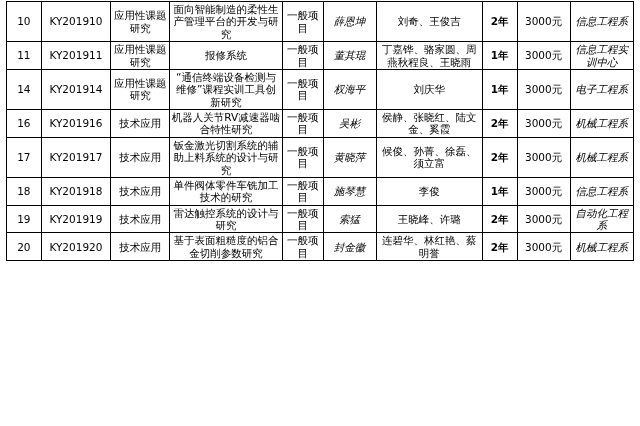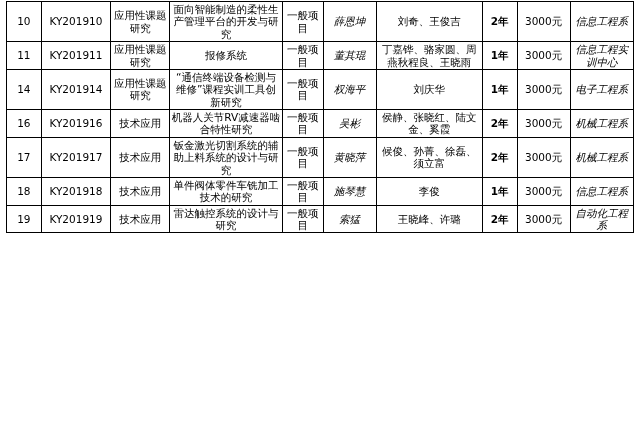--- a/index.html
+++ b/index.html
@@ -154,15 +154,27 @@
         <td class="code">KY201919</td>
         <td class="cat">技术应用</td>
         <td class="title">雷达触控系统的设计与研究</td>
         <td class="type">一般项目</td>
         <td class="leader">索猛</td>
         <td class="members">王晓峰、许璐</td>
         <td class="years">2年</td>
         <td class="funds">3000元</td>
         <td class="dept">自动化工程系</td>
       </tr>
+      <tr>
+        <td class="no">20</td>
+        <td class="code">KY201920</td>
+        <td class="cat">技术应用</td>
+        <td class="title">基于表面粗糙度的铝合金切削参数研究</td>
+        <td class="type">一般项目</td>
+        <td class="leader">封金徽</td>
+        <td class="members">连碧华、林红艳、蔡明誉</td>
+        <td class="years">2年</td>
+        <td class="funds">3000元</td>
+        <td class="dept">机械工程系</td>
+      </tr>
     </tbody>
   </table>
 </div>
 
 </body></html>

